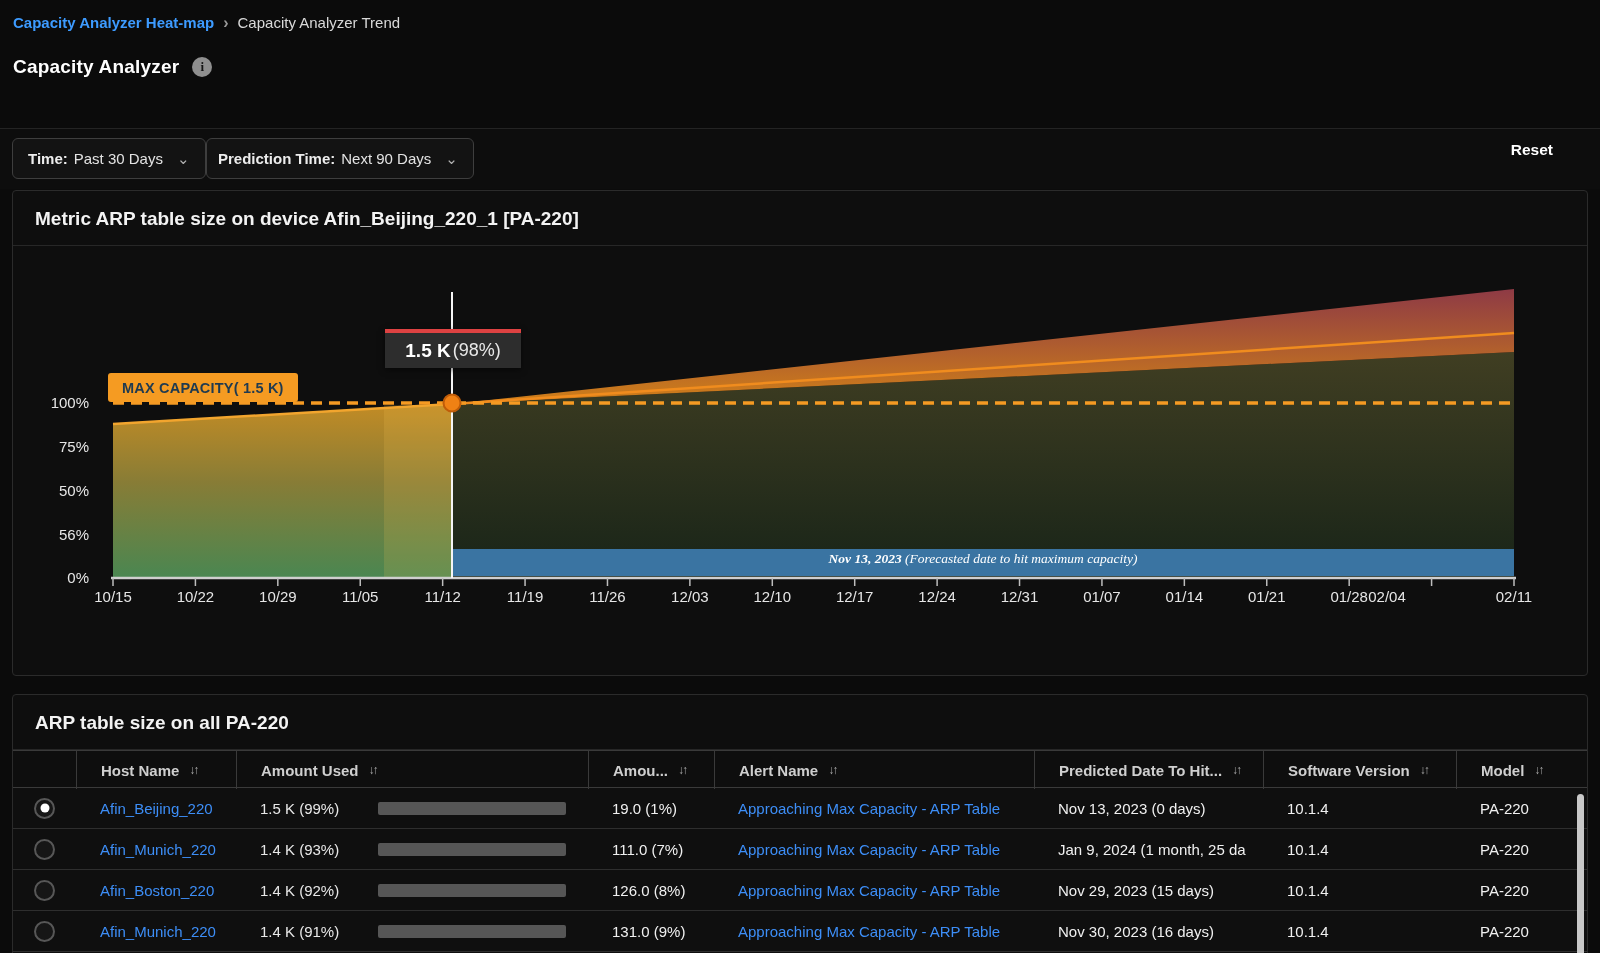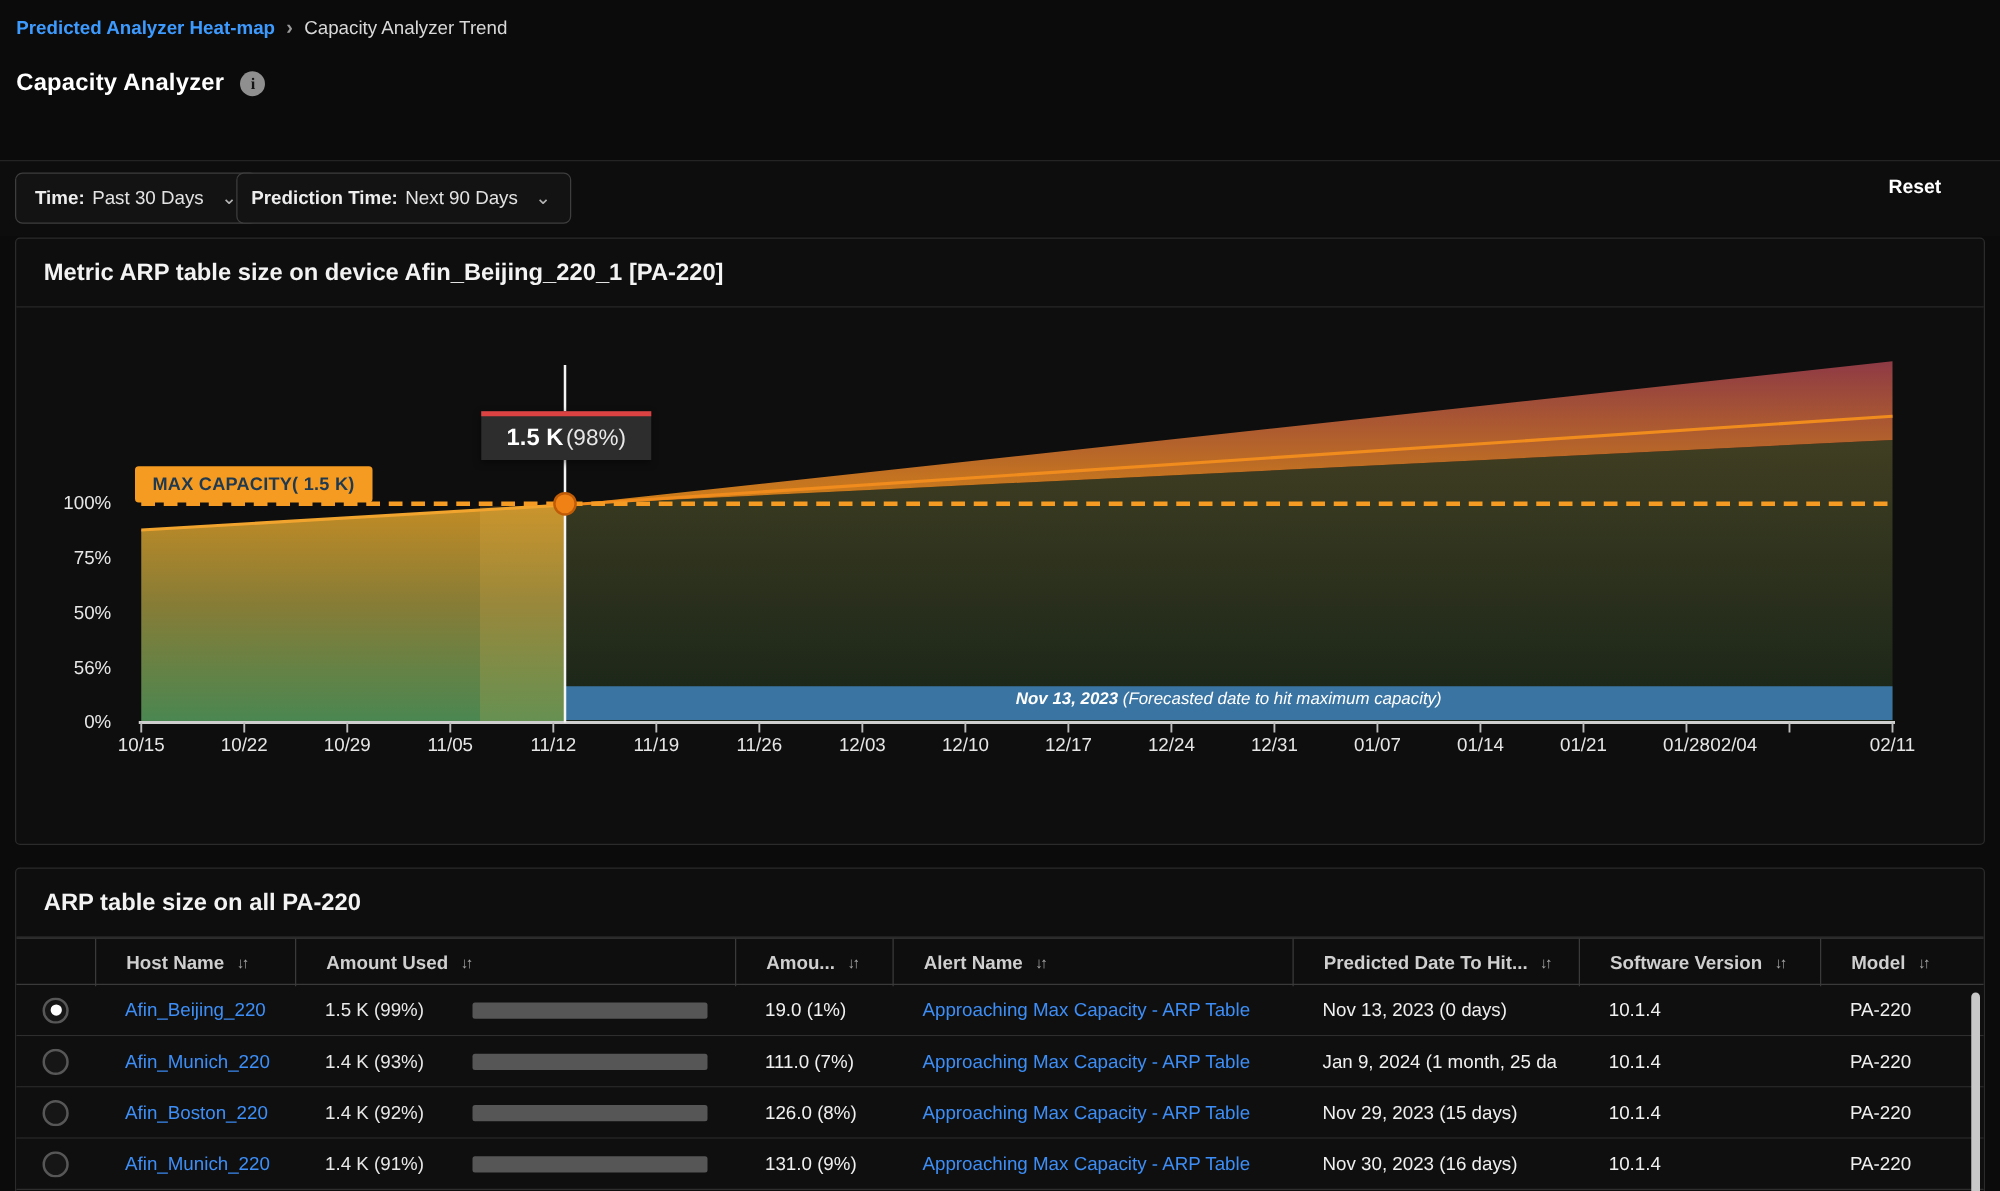--- a/index.html
+++ b/index.html
@@ -18,42 +18,42 @@
   .info-icon { width:20px; height:20px; border-radius:50%; background:#8f8f8f; color:#141414;
     font-size:13px; font-weight:700; display:flex; align-items:center; justify-content:center; font-family:"Liberation Serif", serif; }
   
   .filterbar { position:absolute; left:0; top:128px; width:1600px; height:61px; border-top:1px solid #242424; background:#0d0d0d; }
   .dropdown { position:absolute; top:9px; height:41px; display:flex; align-items:center; gap:10px;
     border:1px solid #3e3e3e; border-radius:6px; background:#131313; padding:0 15px; font-size:15px; cursor:pointer; }
   .dropdown .dd-label { font-weight:700; color:#ededed; }
   .dropdown .dd-value { color:#e3e3e3; margin-left:-4px; }
   .dropdown .chev { color:#b5b5b5; font-size:15px; line-height:0.4; margin-left:4px; }
   #dd-time { left:12px; }
-  #dd-pred { left:189px;padding-left:11px; }
+  #dd-pred { left:206px;padding-left:11px; }
   .reset-btn { position:absolute; right:47px; top:12px; font-size:15.5px; font-weight:700; color:#fff; cursor:pointer; }
   
   .panel { position:absolute; left:12px; width:1576px; background:#0e0e0e; border:1px solid #2b2b2b; border-radius:4px; }
   .panel-title { font-size:19px; font-weight:700; color:#f3f3f3; padding:17px 22px 15px 22px; border-bottom:1px solid #272727; }
   #chart-panel { top:190px; height:486px; }
   #table-panel { top:694px; height:348px; overflow:hidden; }
   
   .chart-body { position:absolute; left:0; top:57px; width:1574px; height:428px; }
   .chart-body svg { position:absolute; left:0; top:0; }
   .y-axis-labels span, .x-axis-labels span { position:absolute; font-size:15px; color:#e6e6e6; }
   .y-axis-labels span { left:0; width:76px; text-align:right; }
   .x-axis-labels span { top:340px; transform:translateX(-50%); }
   .axis-title { position:absolute; left:98px; top:354px; width:1403px; text-align:center; font-size:20px; color:#fff; letter-spacing:.3px; }
   .max-badge { position:absolute; left:95px; top:125px; height:29px; display:flex; align-items:center; padding:0 14px;
     background:#f59b22; color:#1f3a50; font-weight:700; font-size:14.5px; border-radius:3px; letter-spacing:.2px; }
   .tooltip { position:absolute; left:372px; top:81px; width:136px; height:39px; background:#2d2d2d;
     border-top:4px solid #dd4242; display:flex; align-items:center; justify-content:center; gap:2px; box-shadow:0 2px 6px rgba(0,0,0,.5); }
   .tooltip .tt-val { font-size:19px; font-weight:700; color:#fff; }
   .tooltip .tt-pct { font-size:18px; color:#e8e8e8; }
   .banner-text { position:absolute; left:439px; top:303px; width:1062px; height:24px; text-align:center;
-    font-size:13.5px; font-style:italic; color:#fff; }
+    font-size:13.5px; font-style:italic; color:#fff;font-family:Liberation Serif, serif; }
   .banner-text b { font-style:italic; }
   
   .tbl-header, .tbl-row { display:grid; grid-template-columns:63px 160px 352px 126px 320px 229px 193px 133px; align-items:center; }
   .tbl-header { height:38px; border-top:1px solid #3a3a3a; border-bottom:1px solid #3a3a3a; }
   .tbl-header .hcell { font-size:15px; font-weight:700; color:#cfcfcf; padding-left:24px; display:flex; align-items:center; gap:10px;
     height:38px; border-left:1px solid #3a3a3a; cursor:pointer; white-space:nowrap; overflow:hidden; }
   .tbl-header .hcell:first-child { border-left:none; }
   .sort-icon { color:#a8a8a8; font-size:12px; letter-spacing:-2px; }
   .tbl-row { height:41px; border-bottom:1px solid #2e2e2e; background:#0f0f0f; font-size:15px; }
   .cell { padding-left:24px; white-space:nowrap; overflow:hidden; color:#f0f0f0; }
@@ -68,21 +68,21 @@
   .bar-track { width:188px; height:13px; background:#565656; border-radius:2px; overflow:hidden; }
   .bar-fill { height:100%; background:#e2573b; border-radius:2px 0 0 2px; }
   .v-scrollbar { position:absolute; right:3px; top:99px; width:7px; height:176px; background:#c8c8c8; border-radius:4px; cursor:pointer; }
 </style>
 </head>
 <body>
 
 <div class="page">
 
   <div class="breadcrumb">
-    <a class="crumb-link">Predicted Analyzer Heat-map</a>
+    <a class="crumb-link">Capacity Analyzer Heat-map</a>
     <span class="crumb-sep">›</span>
     <span class="crumb-current">Capacity Analyzer Trend</span>
   </div>
 
   <div class="page-title-row">
     <span class="page-title">Capacity Analyzer</span>
     <span class="info-icon">i</span>
   </div>
 
   <div class="filterbar">

